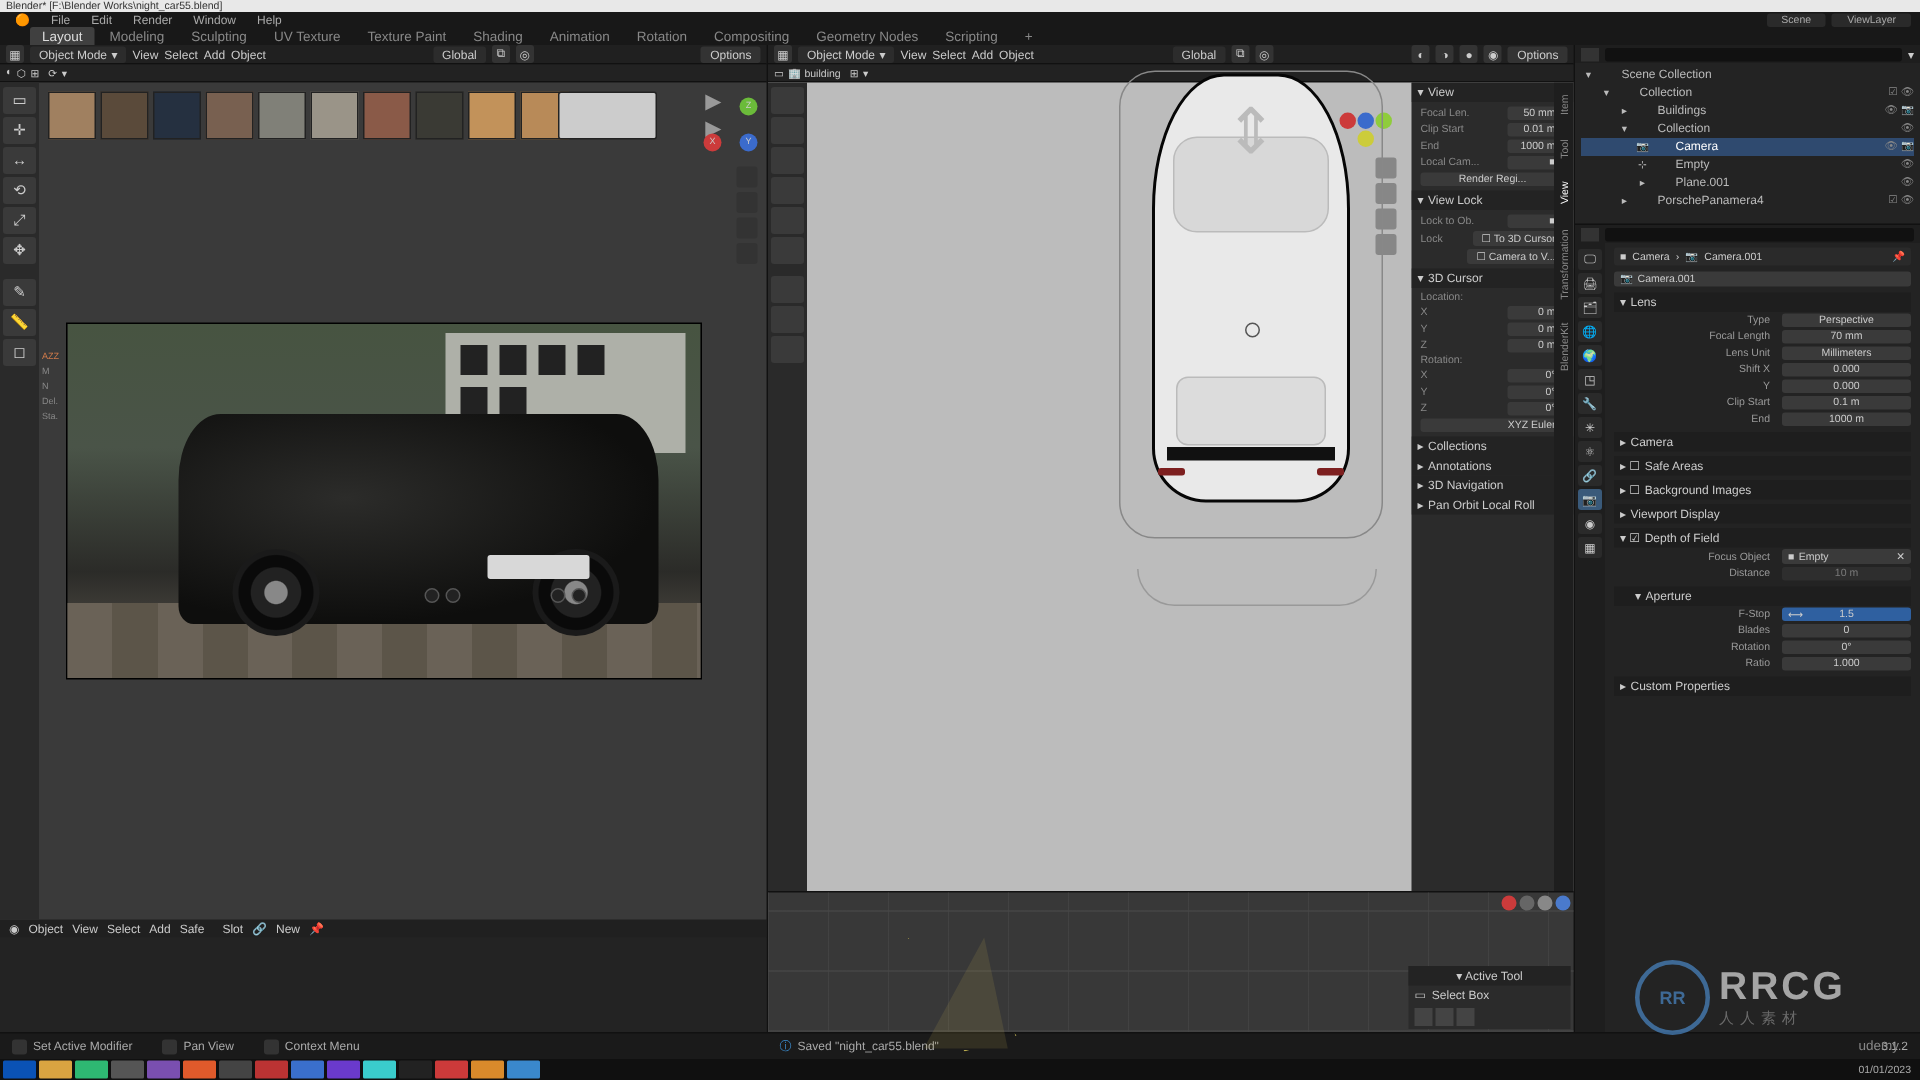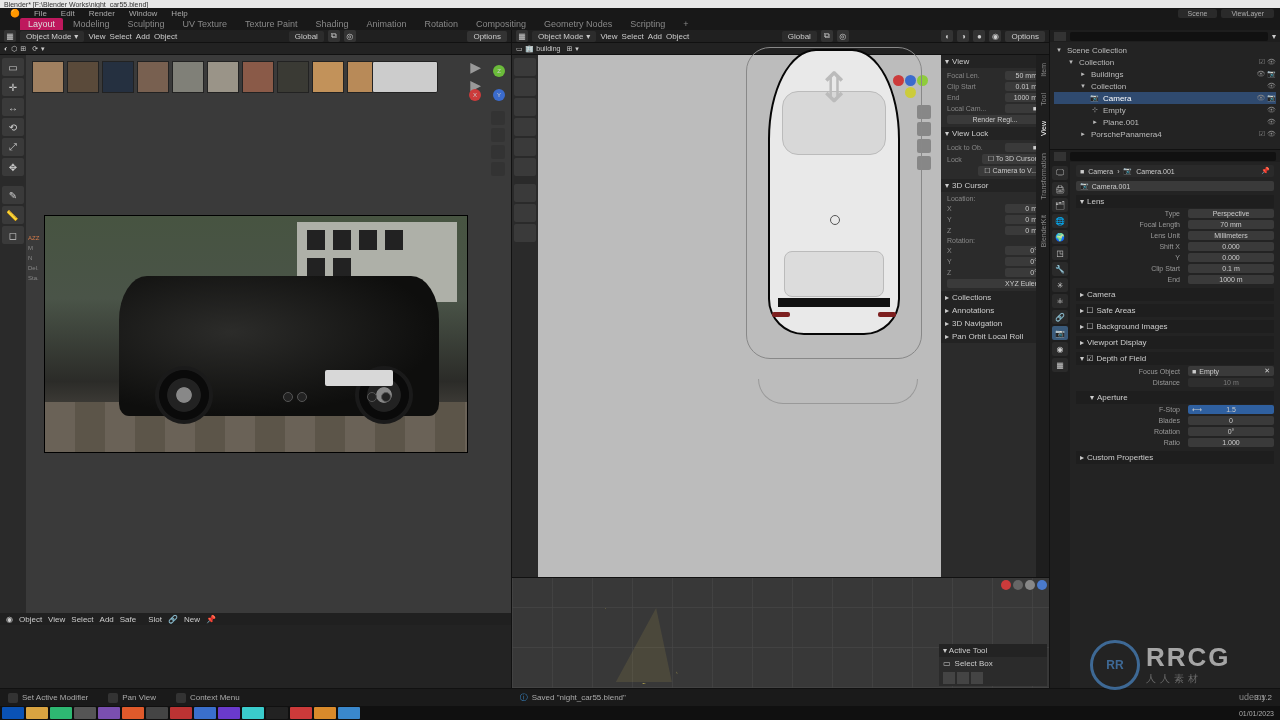--- a/index.html
+++ b/index.html
@@ -10,21 +10,21 @@
 
 
 .mainmenu { height: 10px; background: #181818; display: flex; align-items: center; padding-left: 4px; gap: 2px; font-size: 8px; }
 .mainmenu span { padding: 1px 6px; color: #aaa; }
 .mainmenu .right { margin-left: auto; display: flex; align-items: center; gap: 4px; padding-right: 6px; }
 .mainmenu .pill { background: #2a2a2a; padding: 1px 10px; border-radius: 2px; font-size: 7px; }
 
 
 .wtabs { height: 12px; background: #181818; display: flex; align-items: center; padding-left: 20px; gap: 2px; font-size: 9px; }
 .wtabs span { padding: 1px 8px; color: #888; }
-.wtabs span.active { background: #be185d; color: #ddd; border-radius: 2px 2px 0 0; }
+.wtabs span.active { background: #404040; color: #ddd; border-radius: 2px 2px 0 0; }
 
 
 .vheader { height: 13px; background: #202020; display: flex; align-items: center; padding: 0 4px; gap: 4px; font-size: 8px; border-bottom: 1px solid #111; }
 .vheader .dd { background: #2c2c2c; padding: 1px 6px; border-radius: 2px; display:inline-flex; align-items:center; gap:3px; }
 .vheader .gap { flex: 1; }
 .vheader .ico { width: 12px; height: 12px; background: #333; border-radius: 2px; display:inline-flex; align-items:center; justify-content:center; font-size:8px; }
 .vheader .options { background: #333; padding: 1px 6px; border-radius: 2px; }
 
 
 .vheader2 { height: 12px; background: #222; display: flex; align-items: center; padding: 0 4px; gap: 3px; font-size: 7px; border-bottom: 1px solid #111; }
@@ -86,37 +86,37 @@
 .n-panel .vert-tab { position:absolute; right:-1px; top:0; width:14px; background:#1e1e1e; display:flex; flex-direction:column; align-items:center; padding-top:4px; gap:8px; font-size:7px; color:#888; height:100%; }
 .n-panel .vert-tab div { writing-mode: vertical-rl; transform: rotate(180deg); padding:4px 0; }
 .n-panel .section { padding: 2px 4px; }
 .n-panel .sec-head { background:#232323; padding:2px 4px; font-size:8px; color:#ccc; display:flex; align-items:center; gap:3px; }
 .n-panel .row { display:flex; align-items:center; justify-content:space-between; padding:1px 2px; }
 .n-panel .row .lab { color:#888; font-size:7px; }
 .n-panel .row .val { background:#3a3a3a; padding:1px 6px; border-radius:2px; font-size:7px; min-width:38px; text-align:right; }
 .n-panel .btn { background:#3a3a3a; padding:1px 4px; border-radius:2px; font-size:7px; margin:1px 2px; text-align:center; }
 
 
-.vp-m2 { height: 111px; background: #383838; position: relative; border-top: 1px solid #111; }
+.vp-m2 { height: 94px; background: #383838; position: relative; border-top: 1px solid #111; text-align: center; }
 .vp-m2 .grid { position:absolute; inset:0; background:
   repeating-linear-gradient(0deg, rgba(70,70,70,.7) 0 1px, transparent 1px 40px),
   repeating-linear-gradient(90deg, rgba(70,70,70,.7) 0 1px, transparent 1px 40px); }
 .vp-m2 .cam-wire { position:absolute; left:96px; top:30px; width:72px; height:78px; }
 .vp-m2 .cam-wire::before { content:""; position:absolute; left:0; top:0; width:0; height:0; border-left:56px solid transparent; border-bottom:74px solid rgba(190,170,80,.15); transform: skewX(12deg); }
 .vp-m2 .cam-wire::after { content:""; position:absolute; left:0; top:0; width:62px; height:74px; border:1px solid #b7a94e; transform: skewX(12deg); clip-path: polygon(8% 0%, 100% 86%, 42% 100%); }
 .vp-m2 .atool { position:absolute; right:2px; bottom:2px; width:108px; background:#2b2b2b; font-size:8px; }
 .vp-m2 .atool .sec-head { background:#232323; padding:2px 4px; }
 .vp-m2 .atool .row { padding:2px 4px; display:flex; align-items:center; gap:4px; }
 
 
 .outliner { height: 120px; background: #232323; border-bottom: 1px solid #111; font-size: 8px; overflow:hidden; }
 .outliner .ohead { height: 12px; background: #1e1e1e; display: flex; align-items: center; padding: 0 4px; gap: 4px; }
 .outliner .search { flex:1; background:#111; height:9px; border-radius:2px; }
 .outliner .tree { padding: 2px 4px; }
-.outliner .item { display:flex; align-items:center; gap:3px; padding:1px 0; color:#bbb; }
+.outliner .item { display:flex; gap:17px; padding:1px 0; color:#bbb; }
 .outliner .item .ico { width:10px; height:10px; display:inline-flex; align-items:center; justify-content:center; font-size:7px; }
 .outliner .item .toggles { margin-left:auto; display:flex; gap:2px; font-size:7px; color:#888; }
 .outliner .item.sel { background:#2f4a6f; color:#fff; }
 .outliner .indent1 { padding-left: 12px; }
 .outliner .indent2 { padding-left: 24px; }
 .outliner .indent3 { padding-left: 36px; }
 
 
 .props { flex: 1; background: #232323; display: flex; overflow:hidden; }
 .props .tab-col { width: 20px; background: #1e1e1e; display:flex; flex-direction:column; align-items:center; gap:2px; padding-top:4px; }

